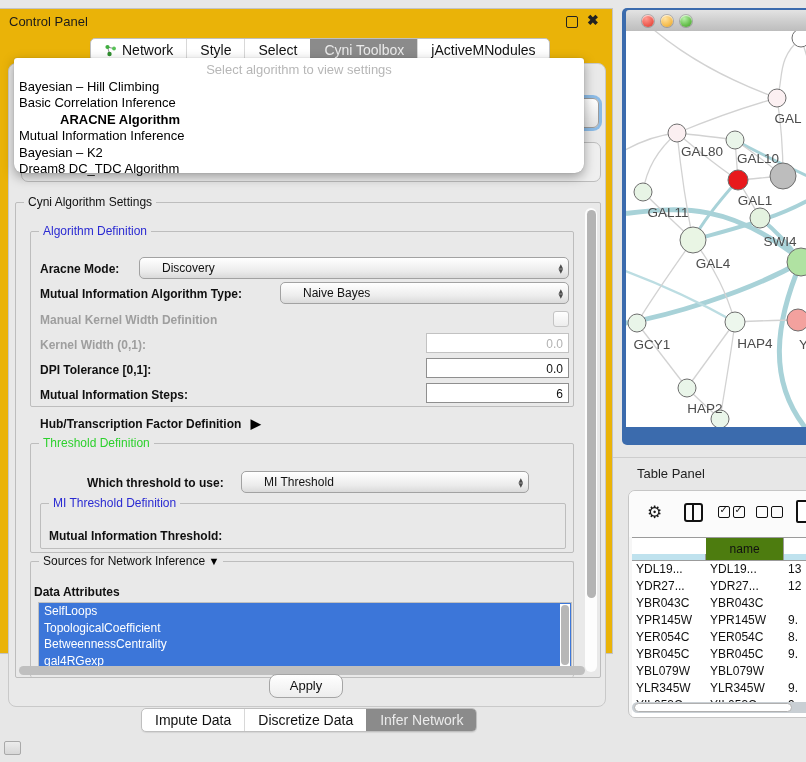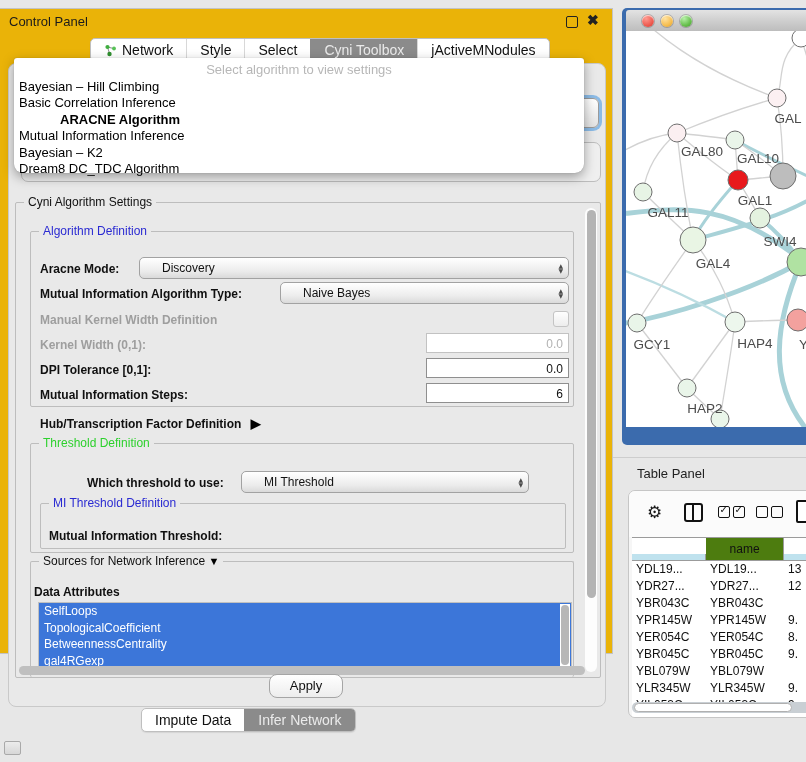--- a/index.html
+++ b/index.html
@@ -214,20 +214,23 @@
           <div class="dd-item bold">ARACNE Algorithm</div>
           <div class="dd-item">Mutual Information Inference</div>
           <div class="dd-item">Bayesian – K2</div>
           <div class="dd-item">Dream8 DC_TDC Algorithm</div>
         </div>
     </div>
 
     <div class="tabbar tabbar-bottom">
       <div class="tab">
           <span>Impute Data</span>
+        </div>
+      <div class="tab">
+          <span>Discretize Data</span>
         </div>
       <div class="tab selected">
           <span>Infer Network</span>
         </div>
     </div>
   </div>
 
   <div class="mini-icon"></div>
 
   <div class="netwin">

